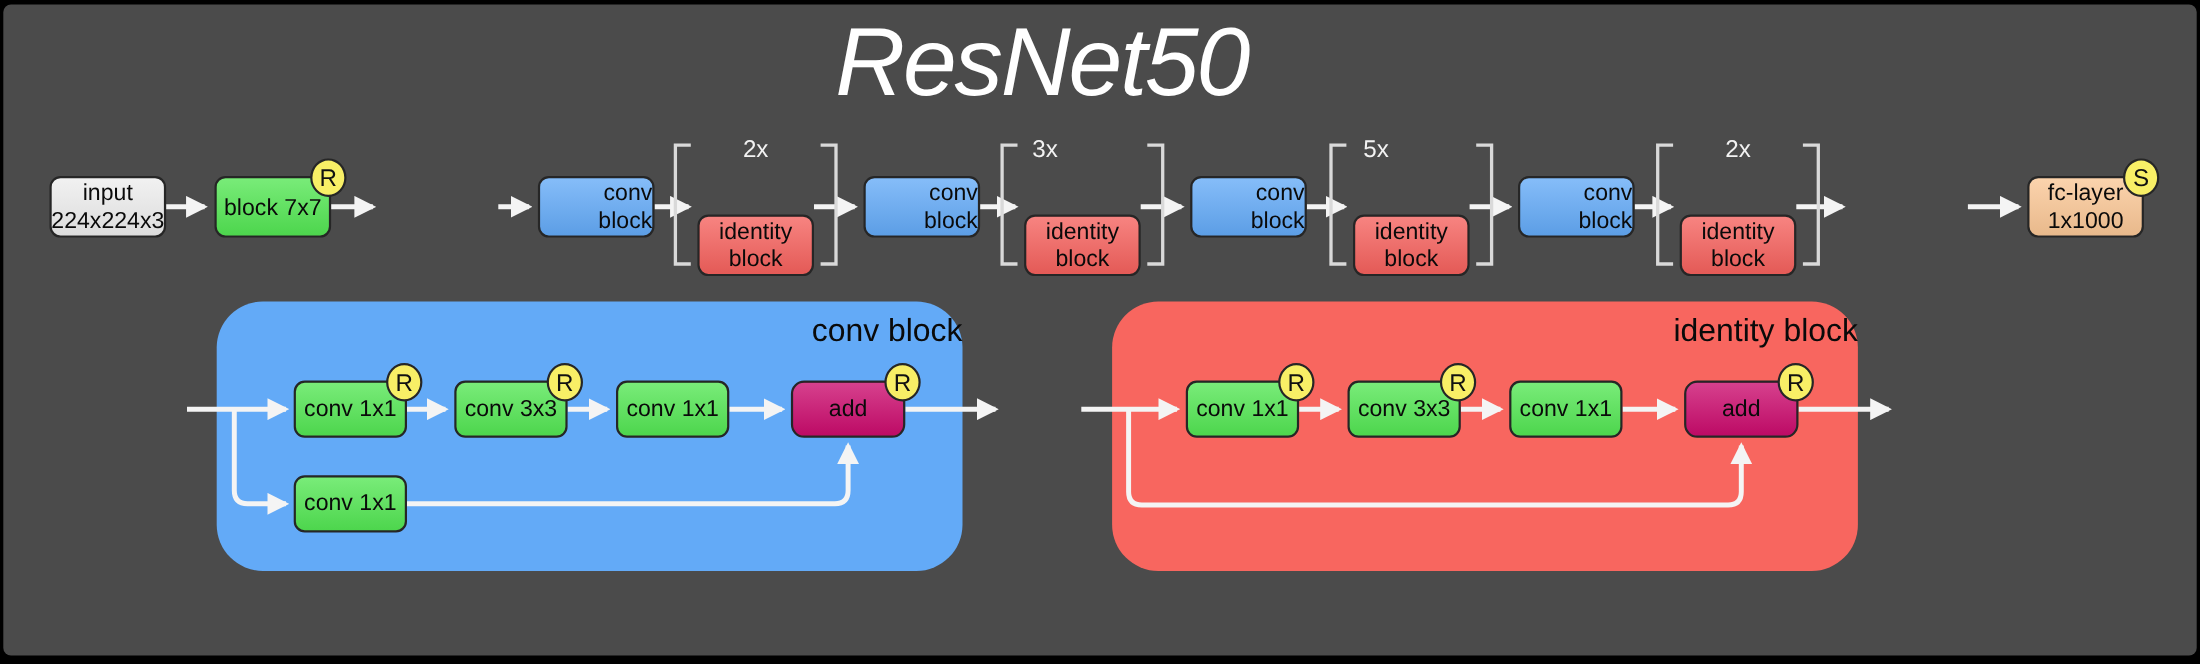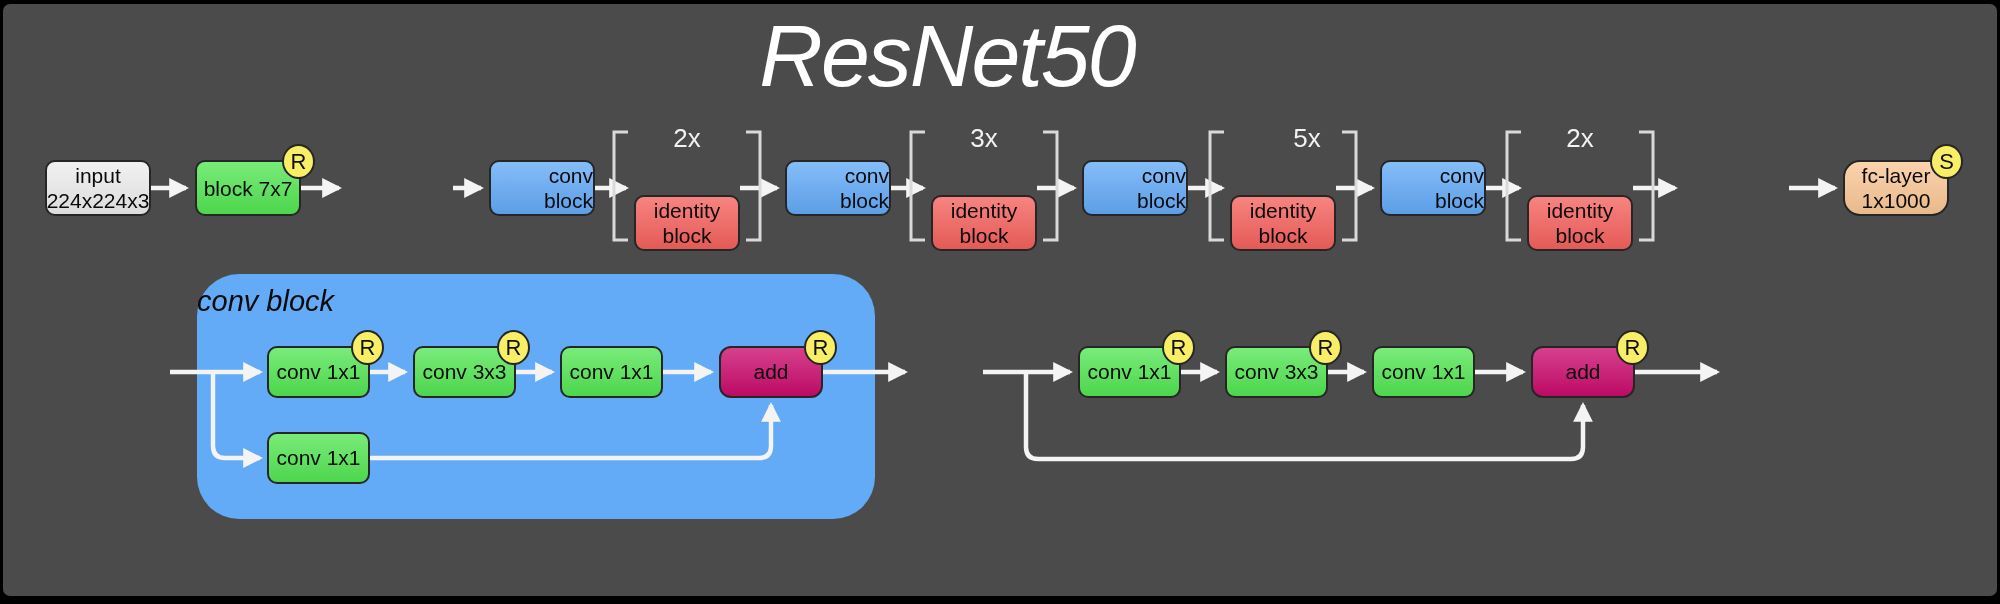--- a/index.html
+++ b/index.html
@@ -17,57 +17,60 @@
   .node{position:absolute;top:156px;width:106px;height:56px;border:2px solid #262626;
         border-radius:10px;display:flex;flex-direction:column;align-items:center;
         justify-content:center;color:#0a0a0a;font-size:21px;line-height:25px;
         text-align:center;box-sizing:border-box;
         background-image:linear-gradient(rgba(255,255,255,.22),rgba(0,0,0,.07));}
   .c-light {background-color:var(--light,#ededed);}
   .c-green {background-color:var(--green,#53e653);}
   .c-gray  {background-color:var(--gray,#ababab);}
   .c-blue  {background-color:var(--blue,#63aaf7);align-items:flex-end;}
   .c-red   {background-color:var(--red,#f5615d);margin-top:35px;}
-  .c-peach {background-color:var(--peach,#fac796);border-radius:17px;}
+  .c-peach {background-color:var(--peach,#fac796);}
   .c-magenta{background-color:var(--magenta,#cb0b6d);}
 
   .badge{position:absolute;width:33px;height:35px;right:-16px;top:-18px;
          background:var(--badge-yellow,#f8ef66);border:2px solid #262626;border-radius:50%;
          display:flex;align-items:center;justify-content:center;
          font-size:22px;line-height:1;color:#111;box-sizing:border-box;}
 
   .repeat-label{position:absolute;top:120px;width:106px;text-align:center;
-                color:#f2f2f2;font-size:26px;line-height:1.1;}
+                color:#f2f2f2;font-size:22px;line-height:1.1;}
 
   
   .detail{position:absolute;top:270px;width:678px;height:245px;border-radius:42px;}
   #conv-detail{left:194px;background:var(--blue,#63aaf7);}
   #identity-detail{left:1008px;background:var(--red-container,#f8665f);}
-  .detail-title{position:absolute;left:0;top:11px;width:100%;text-align:left;
-                color:#0a0a0a;font-size:29px;font-style:italic;}
+  .detail-title{position:absolute;left:0;top:11px;width:100%;text-align:right;
+                color:#0a0a0a;font-size:29px;}
 
   .mini{position:absolute;width:103px;height:52px;border:2px solid #262626;border-radius:10px;
         display:flex;align-items:center;justify-content:center;color:#0a0a0a;
         font-size:21px;box-sizing:border-box;
         background-image:linear-gradient(rgba(255,255,255,.22),rgba(0,0,0,.07));}
   .row{top:72px;}
   .mini.add{width:104px;border-radius:12px;}
 
   svg.wires{position:absolute;left:0;top:0;width:2000px;height:604px;pointer-events:none;}
 </style>
 </head>
 <body>
 
 <div id="app">
   <div id="canvas">
 
     <div class="main-title">ResNet50</div>
 
     <div class="detail" id="conv-detail">
       <div class="detail-title">conv block</div>
+    </div>
+    <div class="detail" id="identity-detail">
+      <div class="detail-title">identity block</div>
     </div>
 
     <svg class="wires" viewBox="0 0 2000 604">
       <defs>
         <marker id="ah" viewBox="0 0 10 10" refX="8.5" refY="5" markerWidth="4.4" markerHeight="4.4" orient="auto-start-reverse">
           <path d="M0 0 L10 5 L0 10 z" fill="#f4f4f4"></path>
         </marker>
       </defs>
 
       <g stroke="#f4f4f4" stroke-width="4.5" fill="none">
@@ -110,22 +113,22 @@
         <path d="M980 368 H1067" marker-end="url(#ah)"></path>
         <path d="M1023 368 V443 Q1023 455 1035 455 H1568 Q1580 455 1580 443 V401" marker-end="url(#ah)"></path>
         <path d="M1178 368 H1214" marker-end="url(#ah)"></path>
         <path d="M1325 368 H1361" marker-end="url(#ah)"></path>
         <path d="M1472 368 H1520" marker-end="url(#ah)"></path>
         <path d="M1632 368 H1714" marker-end="url(#ah)"></path>
       </g>
     </svg>
 
     <div class="repeat-label" style="left:631px">2x</div>
-    <div class="repeat-label" style="left:928px">3x</div>
-    <div class="repeat-label" style="left:1251px">5x</div>
+    <div class="repeat-label" style="left:894px">3x</div>
+    <div class="repeat-label" style="left:1195px">5x</div>
     <div class="repeat-label" style="left:1524px">2x</div>
 
     <div class="node c-light" style="left:42px">
       <span>input</span>
       <span>224x224x3</span>
     </div>
     <div class="node c-green" style="left:192px">
       <span>block 7x7</span>
       <span class="badge">R</span>
     </div>

